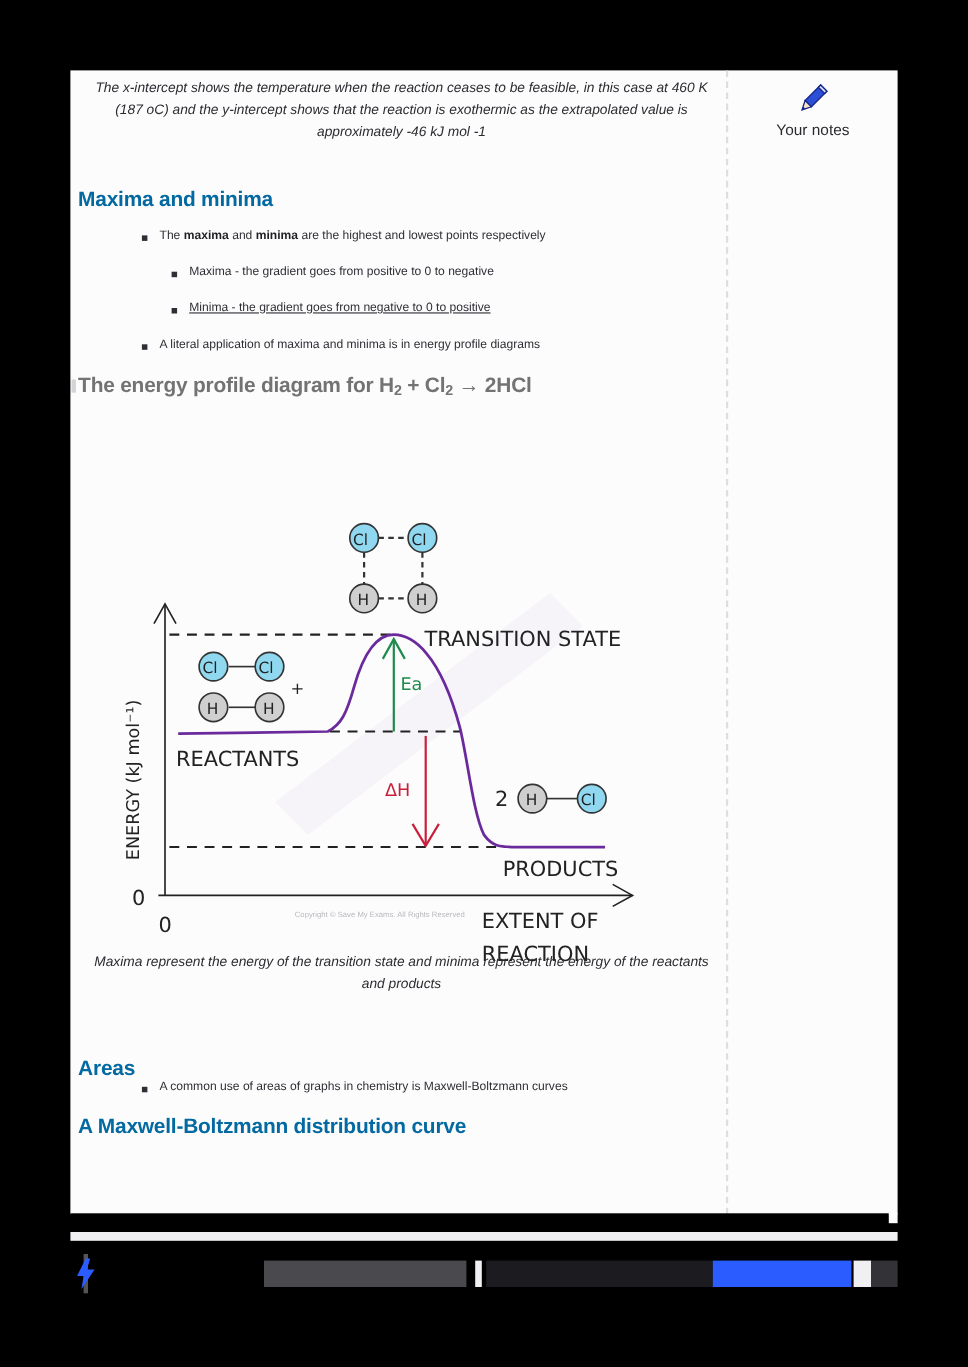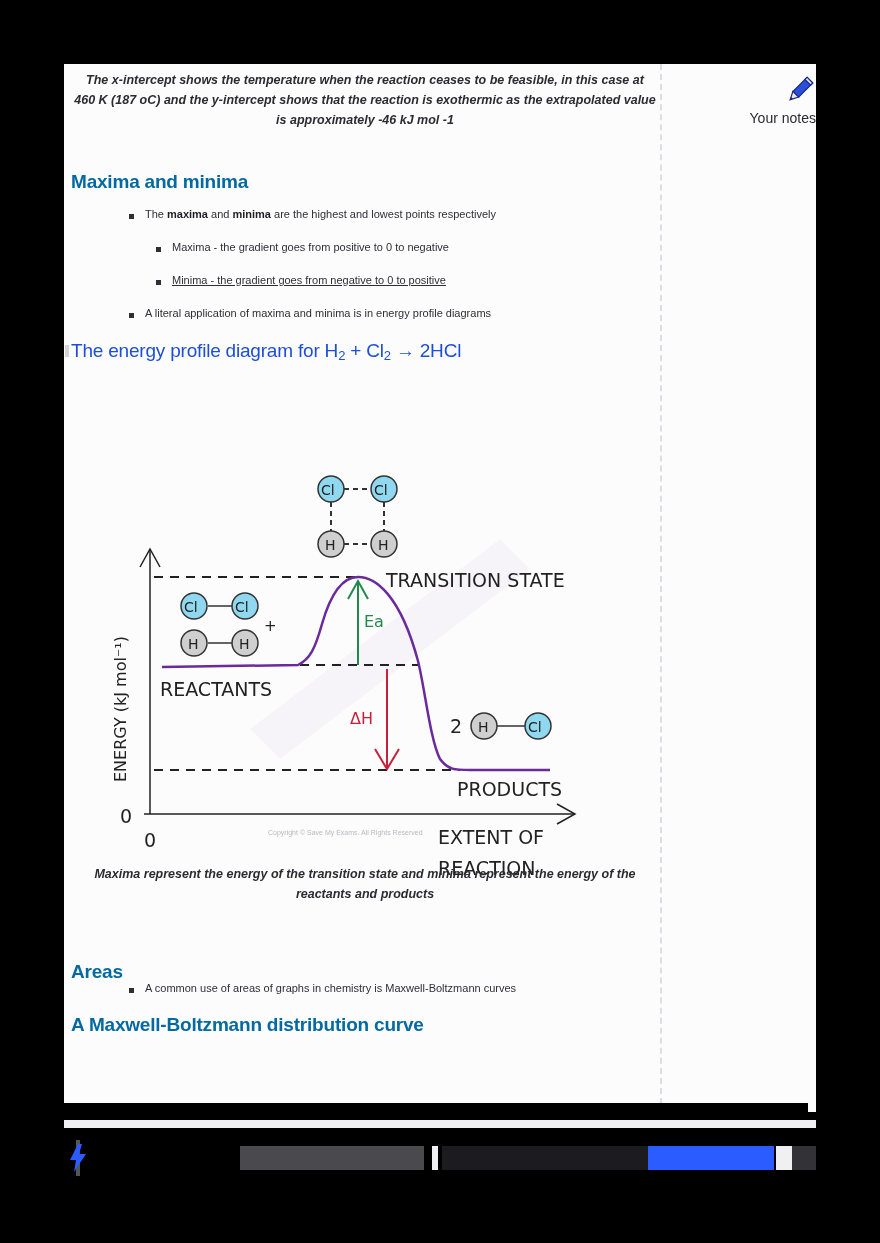--- a/index.html
+++ b/index.html
@@ -10,35 +10,35 @@
     position: absolute; left: 64px; top: 64px; width: 752px; height: 1040px;
     background: #fdfcfd;
   }
   .main-col { position: absolute; left: 0; top: 0; width: 596px; height: 100%; }
   .divider {
     position: absolute; left: 596px; top: 0; height: 1040px; width: 0;
     border-left: 2px dashed #dedde2;
   }
   .notes-col {
     position: absolute; left: 598px; top: 0; width: 154px; height: 100%;
-    display: flex; flex-direction: column; align-items: flex-end; padding-top: 10px;
+    display: flex; flex-direction: column; align-items: center; padding-top: 10px;
   }
   .notes-label { font-size: 14px; color: #2a2a30; margin-top: 4px; font-family: "Liberation Sans", sans-serif; }
 
   .caption {
-    position: absolute; text-align: center; font-style: italic; font-weight: bold;
+    position: absolute; text-align: center; font-style: italic; font-weight: normal;
     font-size: 12.5px; line-height: 20px; color: #2b2b30;
     font-family: "Liberation Sans", sans-serif;
   }
   .h2 {
     position: absolute; left: 7px; font-size: 19px; font-weight: bold; color: #0369a1;
     font-family: "Liberation Sans", sans-serif; letter-spacing: -0.2px;
   }
   .h3 {
-    position: absolute; left: 7px; font-size: 19px; font-weight: normal; color: #1d4ed8;
+    position: absolute; left: 7px; font-size: 19px; font-weight: bold; color: #737373;
     font-family: "Liberation Sans", sans-serif; letter-spacing: -0.2px;
   }
   .h3 sub { font-size: 13px; vertical-align: -3px; }
   .tick-mark { position: absolute; left: 1px; top: 281px; width: 4px; height: 12px; background: #d4d4d8; }
   .bullet {
     position: absolute; font-size: 11px; color: #2e2e34; font-family: "Liberation Sans", sans-serif; margin-left: 48px;
   }
   .bullet::before {
     content: ""; position: absolute; left: -16px; top: 6px; width: 5px; height: 5px; background: #2e2e34;
   }

